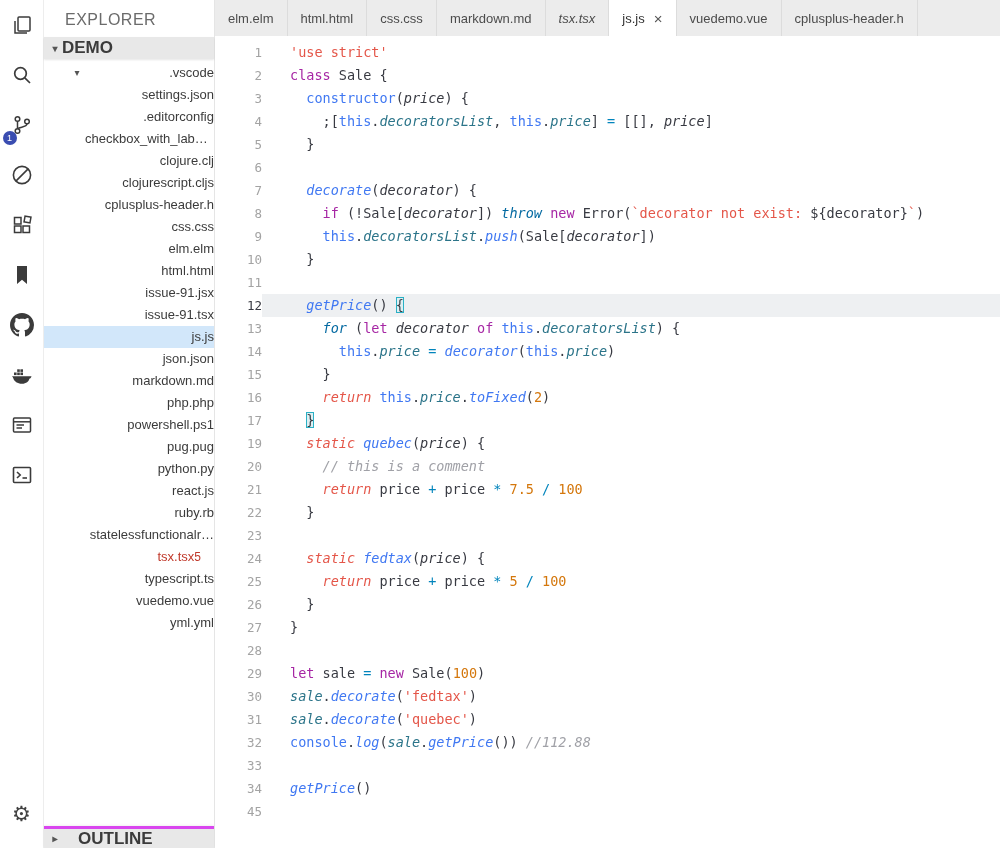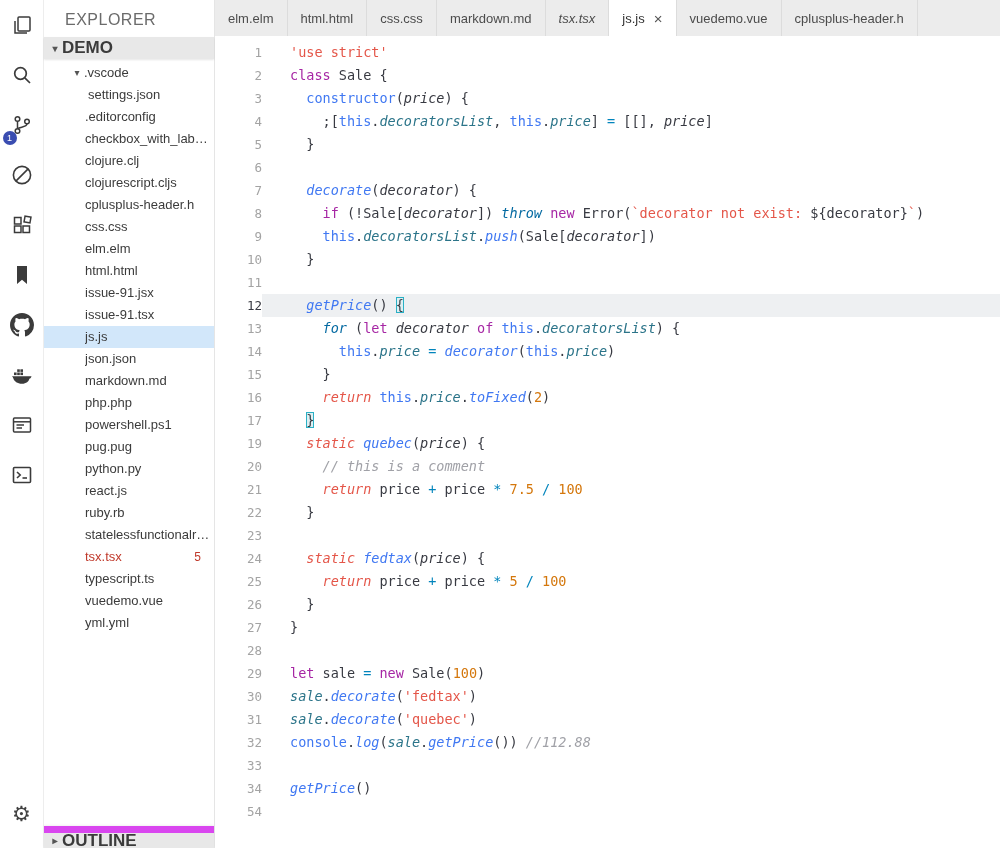--- a/index.html
+++ b/index.html
@@ -21,26 +21,26 @@
   .ab-gear { margin-bottom:10px; }
 
   
   .sidebar { width:171px; background:#fff; border-right:1px solid #e5e5e5;
              display:flex; flex-direction:column; flex-shrink:0; font-size:13px; color:#3b3b3b; }
   .sb-title { padding:11px 18px 8px 21px; font-size:16px; letter-spacing:.5px; color:#6b6b6b; }
   .section-header { background:#e8e8e8; height:22px; display:flex; align-items:center;
                     padding-left:4px; font-size:17px; font-weight:bold; color:#3b3b3b;
                     cursor:pointer; flex-shrink:0; }
   .section-header.demo { box-shadow:0 1px 2px rgba(0,0,0,.10); }
-  .section-header.outline { border-top:7px solid #d946ef; box-shadow:0 -1px 2px rgba(0,0,0,.06); }
+  .section-header.outline { border-top:3px solid #d946ef; box-shadow:0 -1px 2px rgba(0,0,0,.06);gap:16px; }
   .chev { width:14px; text-align:center; font-size:10px; color:#555; display:inline-block; }
   .chev-down::before { content:"▾"; }
   .chev-right::before { content:"▸"; }
   .tree { flex:1; overflow:hidden; padding-top:3px; }
-  .tree-item { height:22px; line-height:22px; white-space:nowrap; cursor:pointer; display:flex; align-items:center; }
+  .tree-item { height:22px; line-height:22px; white-space:nowrap; cursor:pointer; display:flex; align-items:center;text-align:right; }
   .tree-item .label { flex:1; overflow:hidden; text-overflow:ellipsis; }
   .tree-item.selected { background:#d2e7fa; }
   .tree-item.error .label { color:#c0392b; }
   .tree-badge { padding-right:13px; color:#c0392b; font-size:12px; }
 
   
   .main { flex:1; display:flex; flex-direction:column; min-width:0; }
   .tabbar { height:36px; background:#ececec; display:flex; flex-shrink:0; overflow:hidden; }
   .tab { display:flex; align-items:center; padding:0 13px; font-size:13px; color:#4c4c4c;
          border-right:1px solid #dcdcdc; cursor:pointer; white-space:nowrap; }
@@ -308,17 +308,17 @@
         <div class="code-line"><span class="ln">25</span><span class="lc"><span class="tk-d">    </span><span class="tk-r">return</span><span class="tk-d"> price </span><span class="tk-o">+</span><span class="tk-d"> price </span><span class="tk-o">*</span><span class="tk-d"> </span><span class="tk-n">5</span><span class="tk-d"> </span><span class="tk-o">/</span><span class="tk-d"> </span><span class="tk-n">100</span></span></div>
         <div class="code-line"><span class="ln">26</span><span class="lc"><span class="tk-d">  }</span></span></div>
         <div class="code-line"><span class="ln">27</span><span class="lc"><span class="tk-d">}</span></span></div>
         <div class="code-line"><span class="ln">28</span><span class="lc"></span></div>
         <div class="code-line"><span class="ln">29</span><span class="lc"><span class="tk-k">let</span><span class="tk-d"> sale </span><span class="tk-o">=</span><span class="tk-d"> </span><span class="tk-k">new</span><span class="tk-d"> Sale(</span><span class="tk-n">100</span><span class="tk-d">)</span></span></div>
         <div class="code-line"><span class="ln">30</span><span class="lc"><span class="tk-p">sale</span><span class="tk-d">.</span><span class="tk-f">decorate</span><span class="tk-d">(</span><span class="tk-s">'fedtax'</span><span class="tk-d">)</span></span></div>
         <div class="code-line"><span class="ln">31</span><span class="lc"><span class="tk-p">sale</span><span class="tk-d">.</span><span class="tk-f">decorate</span><span class="tk-d">(</span><span class="tk-s">'quebec'</span><span class="tk-d">)</span></span></div>
         <div class="code-line"><span class="ln">32</span><span class="lc"><span class="tk-fb">console</span><span class="tk-d">.</span><span class="tk-f">log</span><span class="tk-d">(</span><span class="tk-p">sale</span><span class="tk-d">.</span><span class="tk-f">getPrice</span><span class="tk-d">())</span><span class="tk-c"> //112.88</span></span></div>
         <div class="code-line"><span class="ln">33</span><span class="lc"></span></div>
         <div class="code-line"><span class="ln">34</span><span class="lc"><span class="tk-f">getPrice</span><span class="tk-d">()</span></span></div>
-        <div class="code-line"><span class="ln">54</span><span class="lc"></span></div>
+        <div class="code-line"><span class="ln">45</span><span class="lc"></span></div>
       </div>
   </div>
 
 </div>
 
 </body></html>

